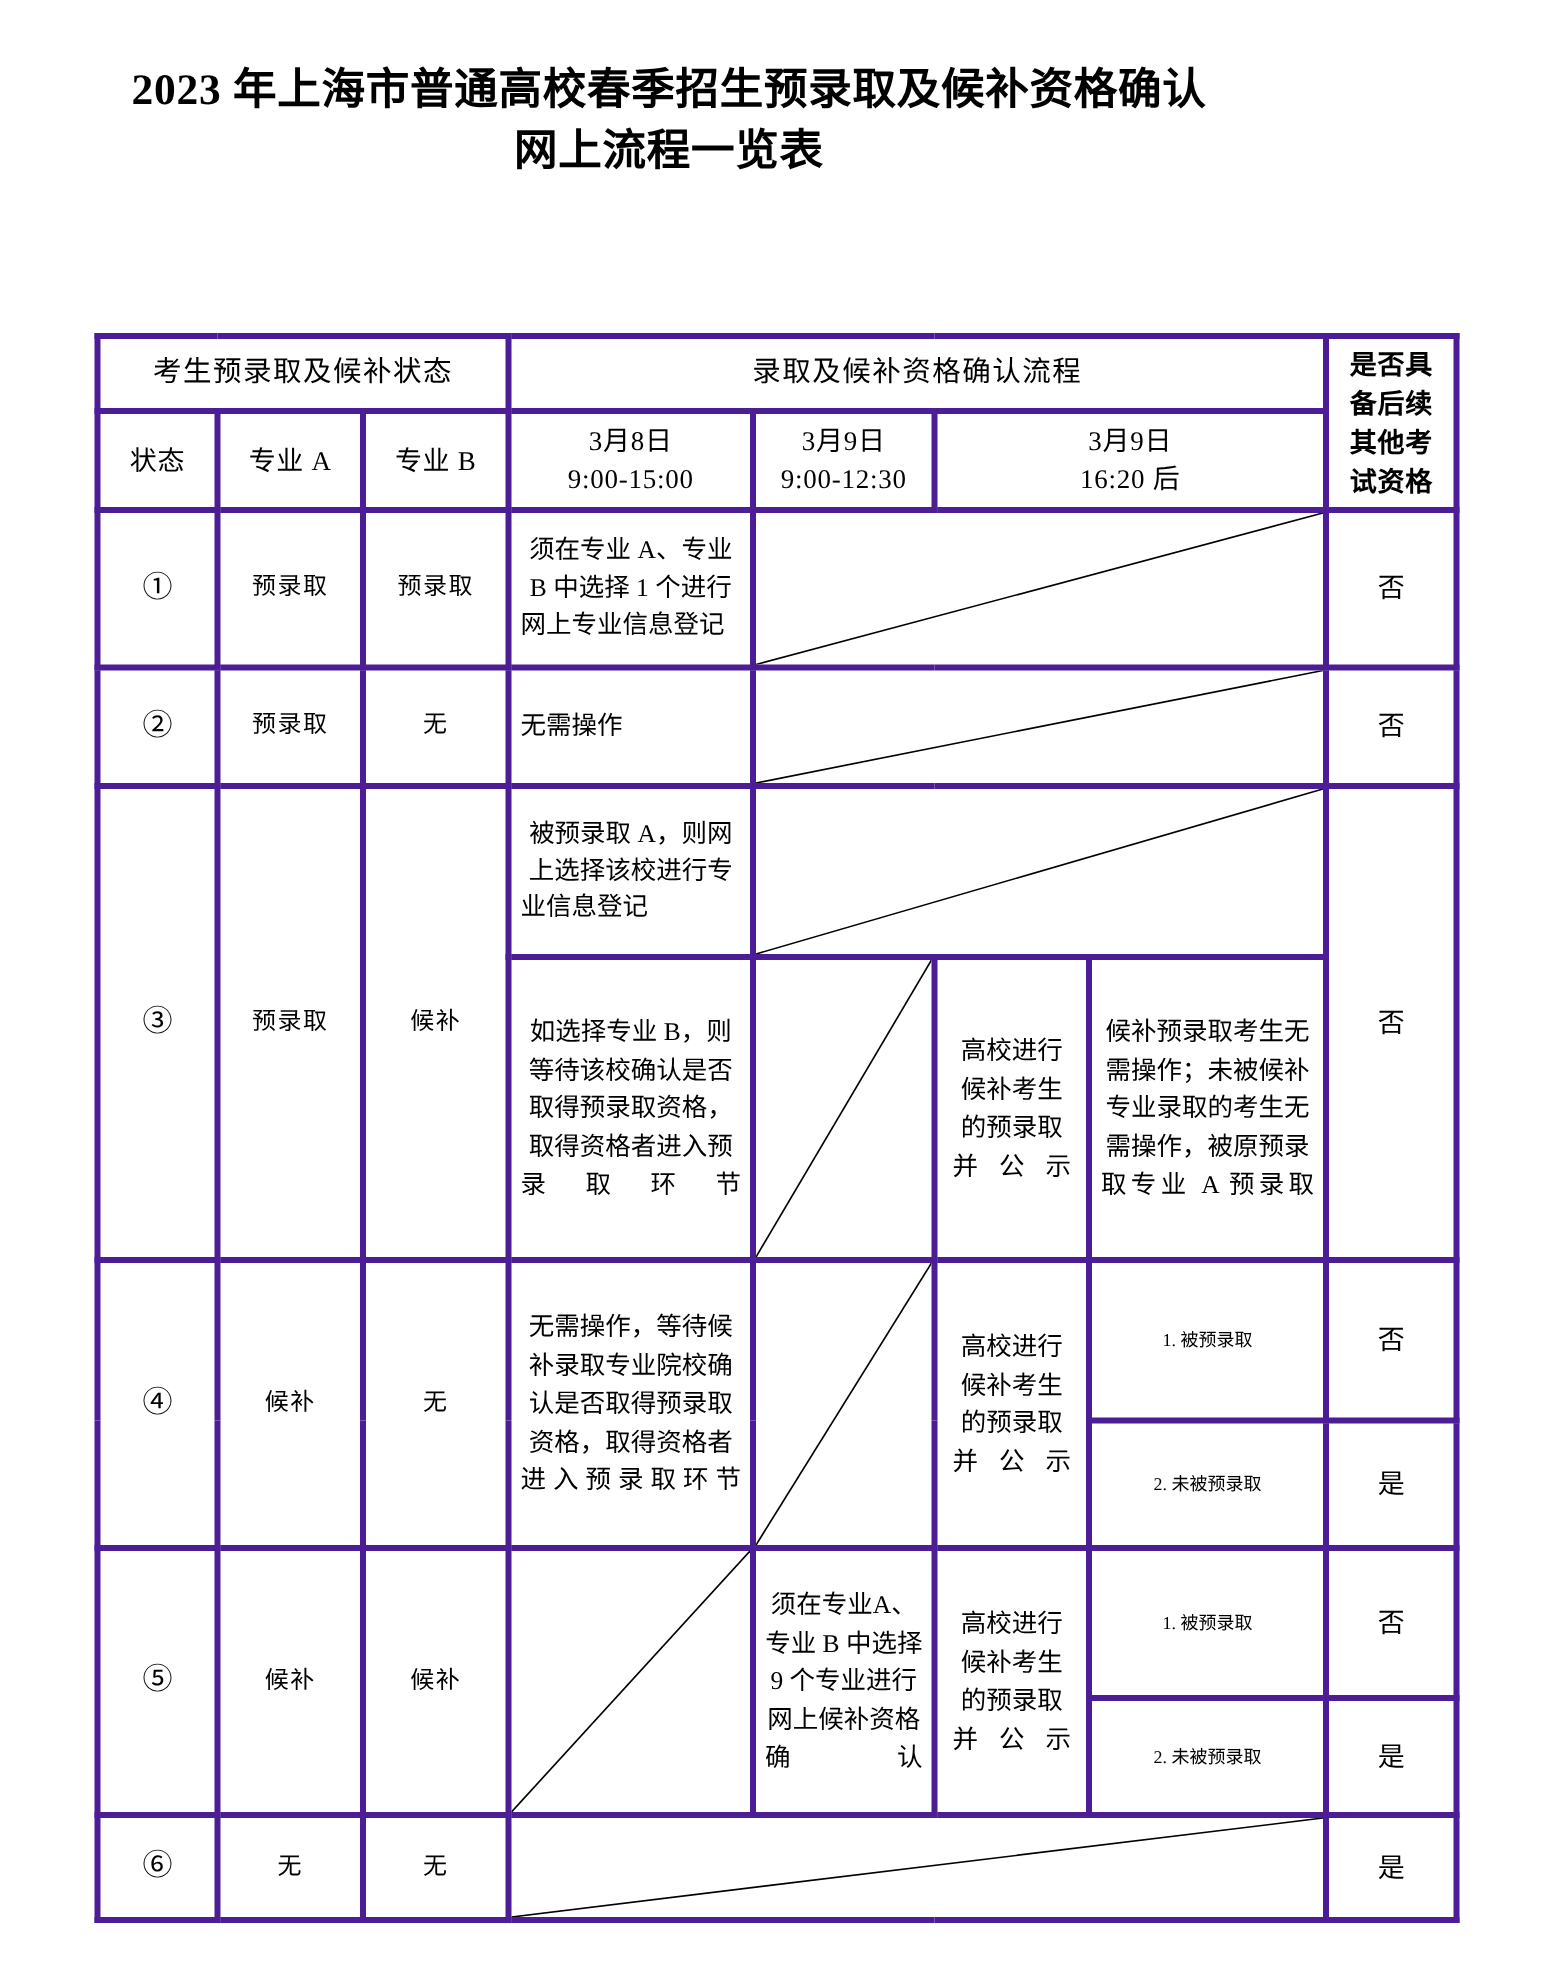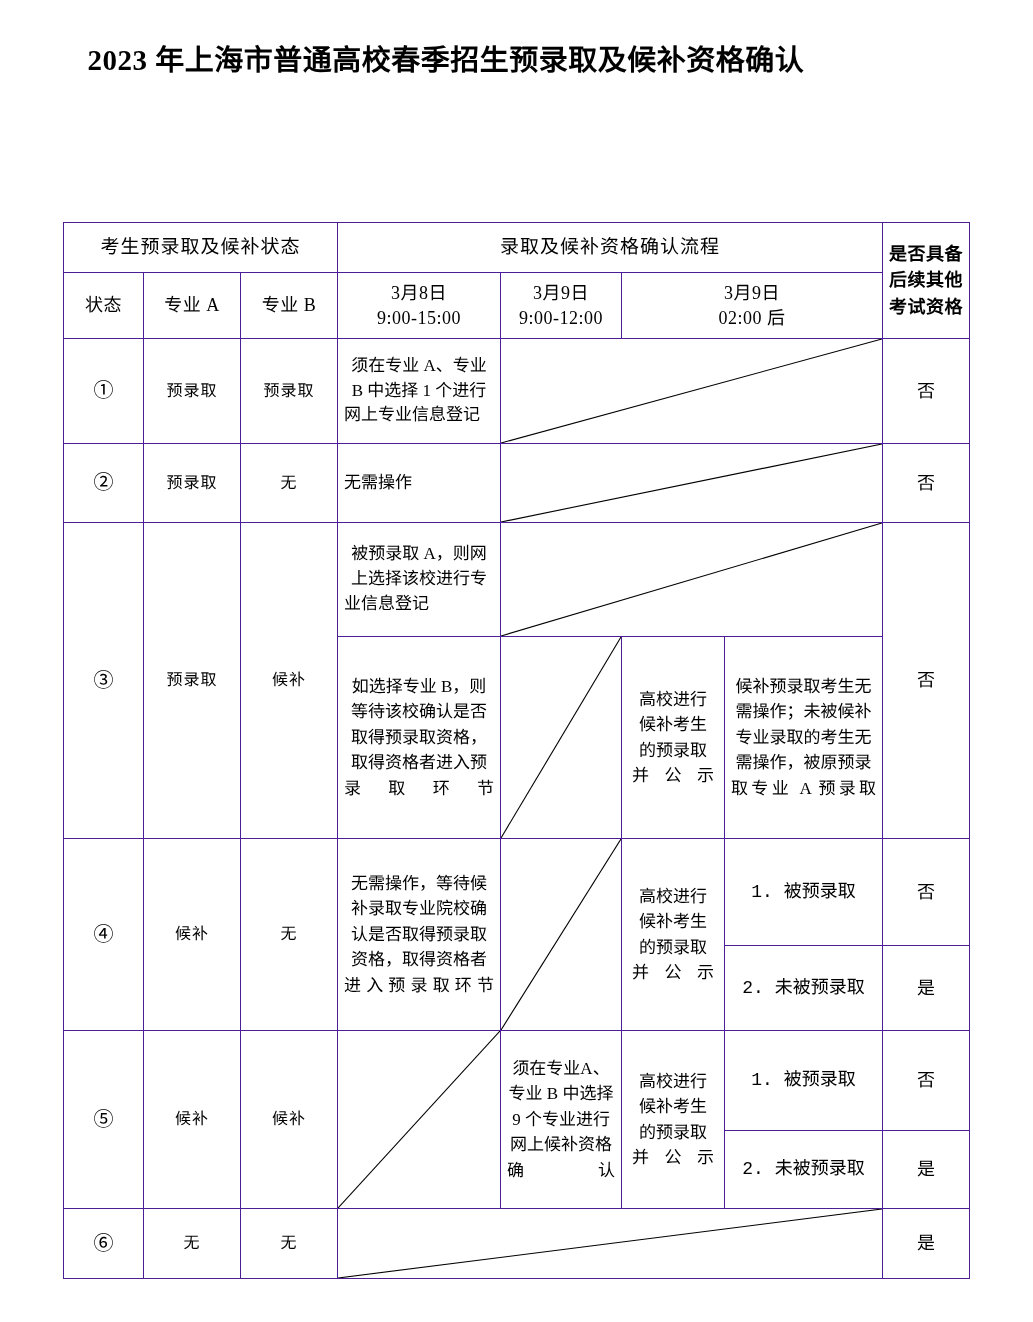--- a/index.html
+++ b/index.html
@@ -41,21 +41,21 @@
   }
   table.flow-table {
     border-collapse: collapse;
     table-layout: fixed;
     width: 906px;
     height: 1056px;
     font-size: 17px;
     line-height: 1.38;
   }
   table.flow-table td {
-    border: 1px solid #4c1d95;
+    border: 4px solid #4c1d95;
     padding: 3px 6px;
     vertical-align: middle;
     text-align: center;
     word-break: break-all;
   }
   td.hd-group {
     font-size: 19px;
     letter-spacing: 1px;
     padding: 8px 4px;
   }
@@ -87,23 +87,22 @@
   td.para-just {
     text-align: justify;
     text-align-last: justify;
     text-justify: inter-ideograph;
     font-size: 17px;
     line-height: 1.5;
     padding: 6px 7px;
   }
   td.left-item {
     text-align: left;
-    font-size: 18px;
+    font-size: 12px;
     padding-left: 14px;
-    font-family: Liberation Mono, monospace;
   }
   td.yn { font-size: 18px; }
 
   
   td.diag { position: relative; padding: 0; }
   td.diag > svg {
     position: absolute;
     left: 0; top: 0;
     width: 100%;
     height: 100%;
@@ -113,20 +112,21 @@
     stroke: #000000;
     stroke-width: 1.1;
     vector-effect: non-scaling-stroke;
   }
 </style>
 </head>
 <body>
 
 <div class="doc-title">
   <span class="line">2023 年上海市普通高校春季招生预录取及候补资格确认</span>
+  <span class="line">网上流程一览表</span>
 </div>
 
 <div class="table-wrap">
 <table class="flow-table">
   <colgroup>
     <col style="width:80px">
     <col style="width:97px">
     <col style="width:97px">
     <col style="width:163px">
     <col style="width:121px">
@@ -145,25 +145,25 @@
   <tr style="height:66px">
     <td class="hd-sub">状态</td>
     <td class="hd-sub">专业 A</td>
     <td class="hd-sub">专业 B</td>
     <td class="hd-sub">
       <span class="dl">3月8日</span>
       <span class="dl">9:00-15:00</span>
     </td>
     <td class="hd-sub">
       <span class="dl">3月9日</span>
-      <span class="dl">9:00-12:00</span>
+      <span class="dl">9:00-12:30</span>
     </td>
     <td class="hd-sub" colspan="2">
       <span class="dl">3月9日</span>
-      <span class="dl">02:00 后</span>
+      <span class="dl">16:20 后</span>
     </td>
   </tr>
 
   <tr style="height:105px">
     <td class="state-num">①</td>
     <td class="short">预录取</td>
     <td class="short">预录取</td>
     <td class="para">须在专业 A、专业 B 中选择 1 个进行网上专业信息登记</td>
     <td class="diag" colspan="3">
       <svg viewBox="0 0 100 100" preserveAspectRatio="none">

